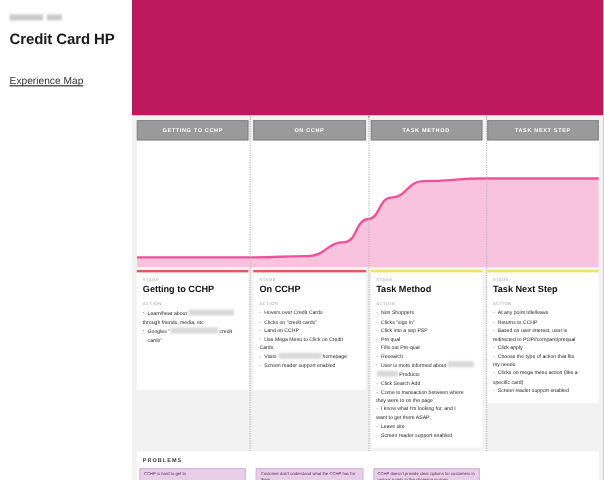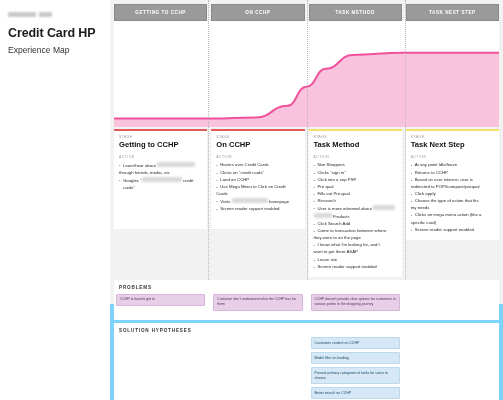--- a/index.html
+++ b/index.html
@@ -2,41 +2,41 @@
 <html><head>
 <meta charset="utf-8">
 <style>
   * { box-sizing: border-box; margin: 0; padding: 0; }
   html, body {
     width: 503px; height: 400px;
     background: #ffffff;
     font-family: "Liberation Sans", sans-serif;
     overflow: hidden;
   }
-  .app { position: relative; width: 503px; height: 400px; display: flex; background:#7dd3fc; }
+  .app { position: relative; width: 503px; height: 400px; display: flex; background:#be185d;align-items:flex-end; }
 
   
   .left-panel {
     width: 110px; height: 400px;
     background: #ffffff;
     padding: 12px 8px 0 8px;
     flex: 0 0 110px;
   }
   .eyebrow {
     height: 5px; width: 52px;
     background: linear-gradient(to right,#c9c9c9 0 28px,#ffffff 28px 31px,#c9c9c9 31px 44px,#ffffff 44px 100%);
     filter: blur(1.1px);
     margin-bottom: 9px;
   }
   .doc-title {
     font-size: 12.5px; font-weight: bold; color: #1a1a1a;
     letter-spacing: -0.1px; line-height: 1.15;
   }
   .doc-subtitle {
-    font-size: 8.5px; color: #333333; margin-top: 5px; line-height: 1.2;
+    font-size: 8.5px; color: #333333; margin-top: 22px; line-height: 1.2; text-decoration: underline;
   }
 
   
   .canvas {
     position: relative;
     width: 393px; height: 304px;
     background: #f2f2f2;
     flex: 0 0 393px;
     padding: 4px 4px 0 4px;
   }

